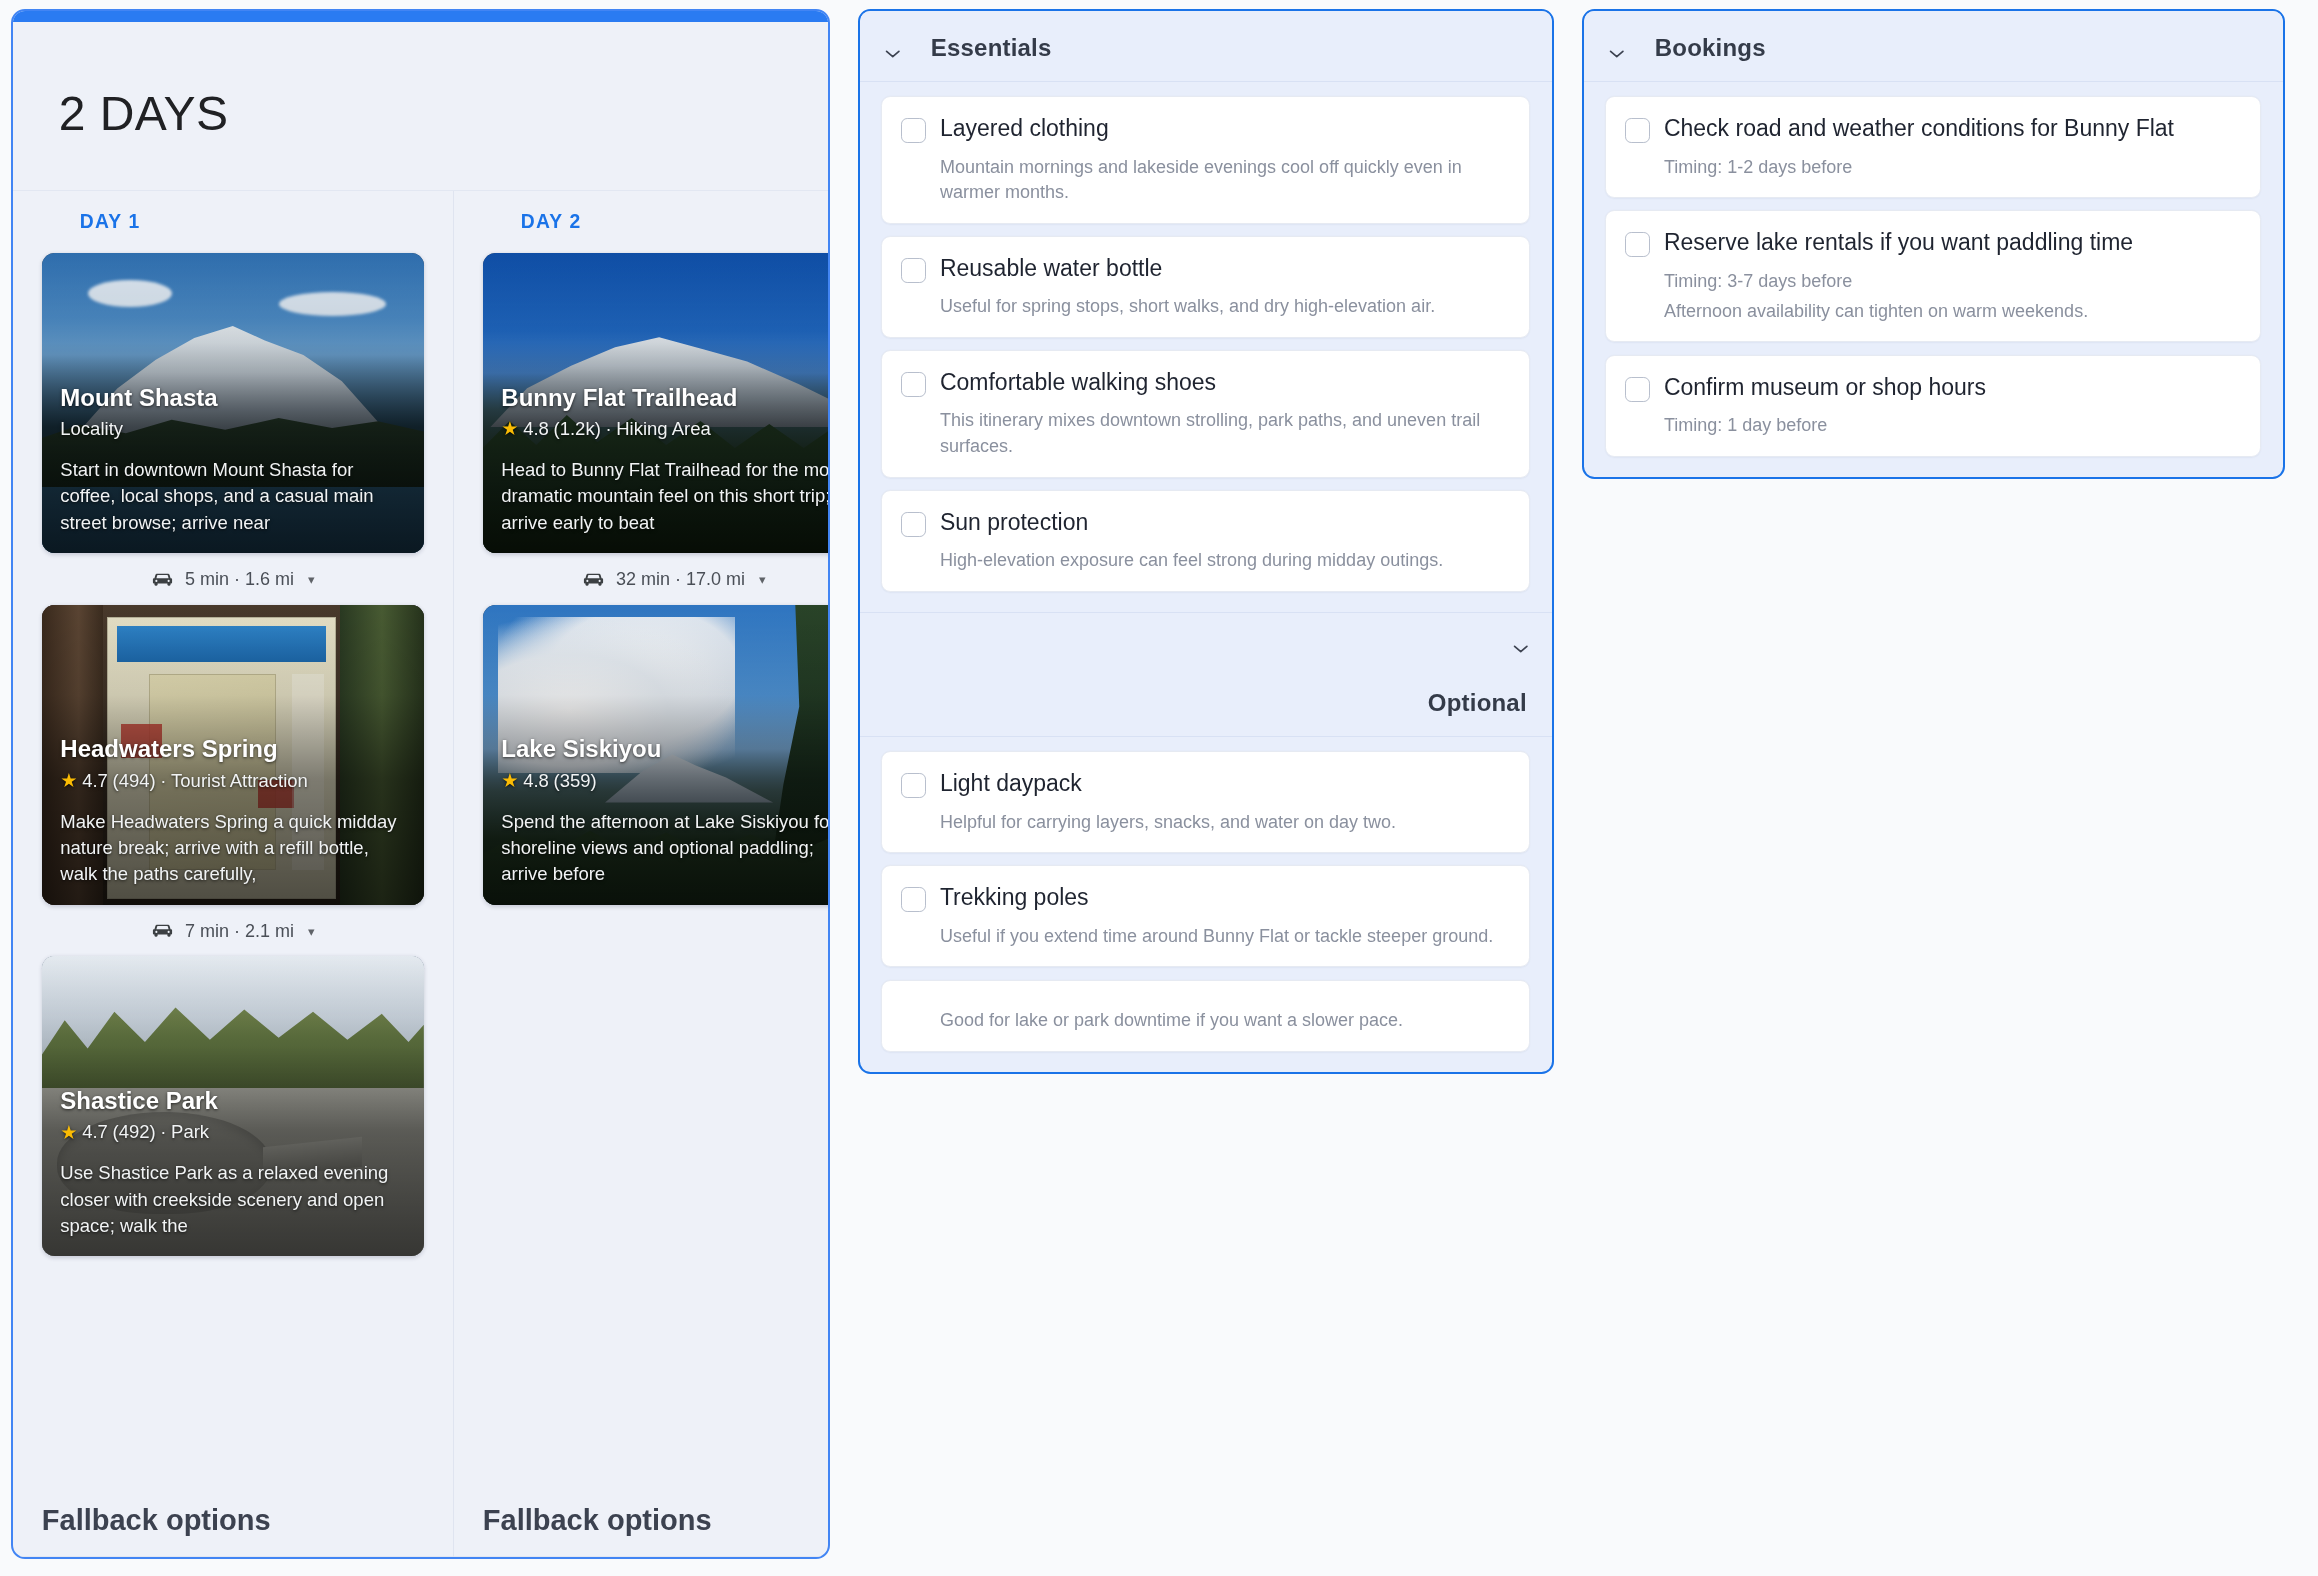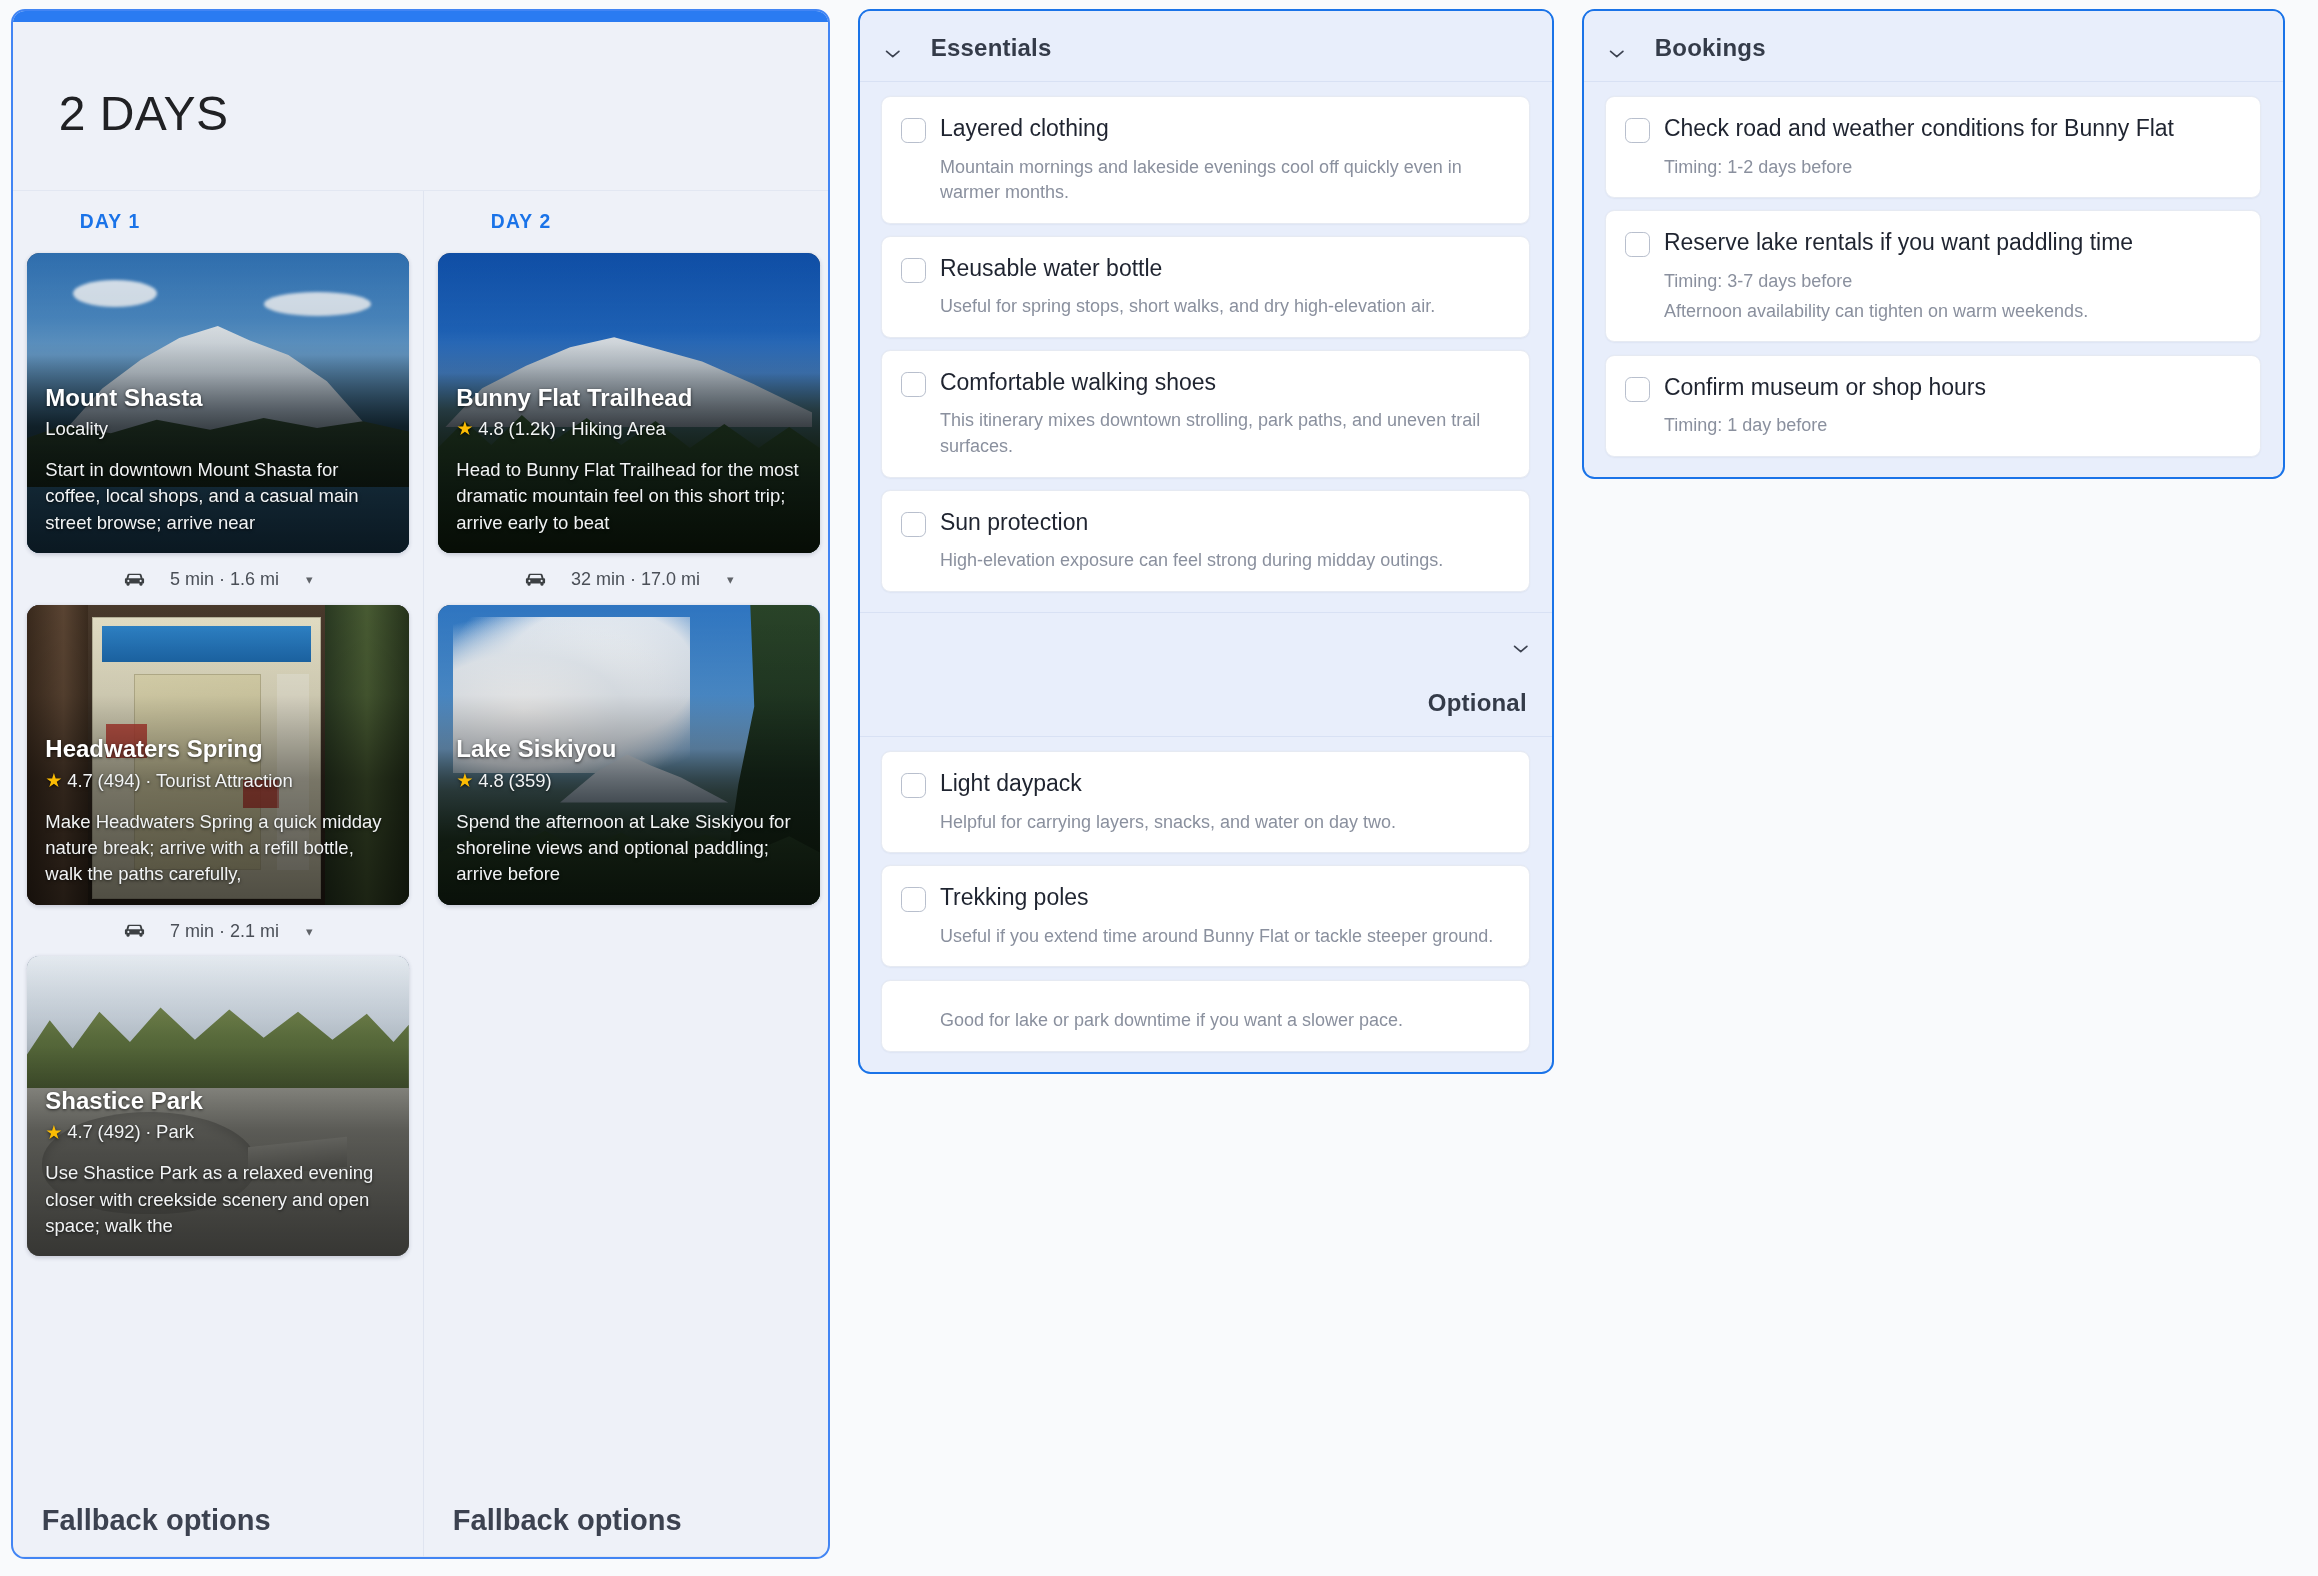--- a/index.html
+++ b/index.html
@@ -61,21 +61,21 @@
   }
   .day-col + .day-col { border-left: 1.5px solid #dfe4f0; }
   .day-label {
     font-size: 19.3px;
     font-weight: 700;
     letter-spacing: 1.2px;
     color: #1a73e8;
     padding: 0 29px 20px 29px;
     margin-left: 38px;
   }
-  .stop-list { padding: 0 14px; }
+  .stop-list { padding: 0 29px; }
 
   .stop-card {
     position: relative;
     width: 382px;
     height: 300px;
     border-radius: 12.4px;
     overflow: hidden;
     background: #2c3e50;
     box-shadow: 0 1.5px 4.6px rgba(20,30,60,.18);
   }
@@ -119,21 +119,21 @@
     color: #f1f3f4;
     text-shadow: 0 0.8px 3.1px rgba(0,0,0,.75);
     max-height: 80px;
     overflow: hidden;
   }
 
   .travel-chip {
     display: flex;
     align-items: center;
     justify-content: center;
-    gap: 24px;
+    gap: 11px;
     font-size: 18px;
     color: #4a4f57;
     padding: 16px 0 14.7px 0;
   }
   .car-icon { display: inline-flex; align-items: center; }
   .caret { font-size: 13px; color: #5f6368; margin-left: 3.1px; }
 
   .fallback-head {
     font-size: 29px;
     font-weight: 700;

